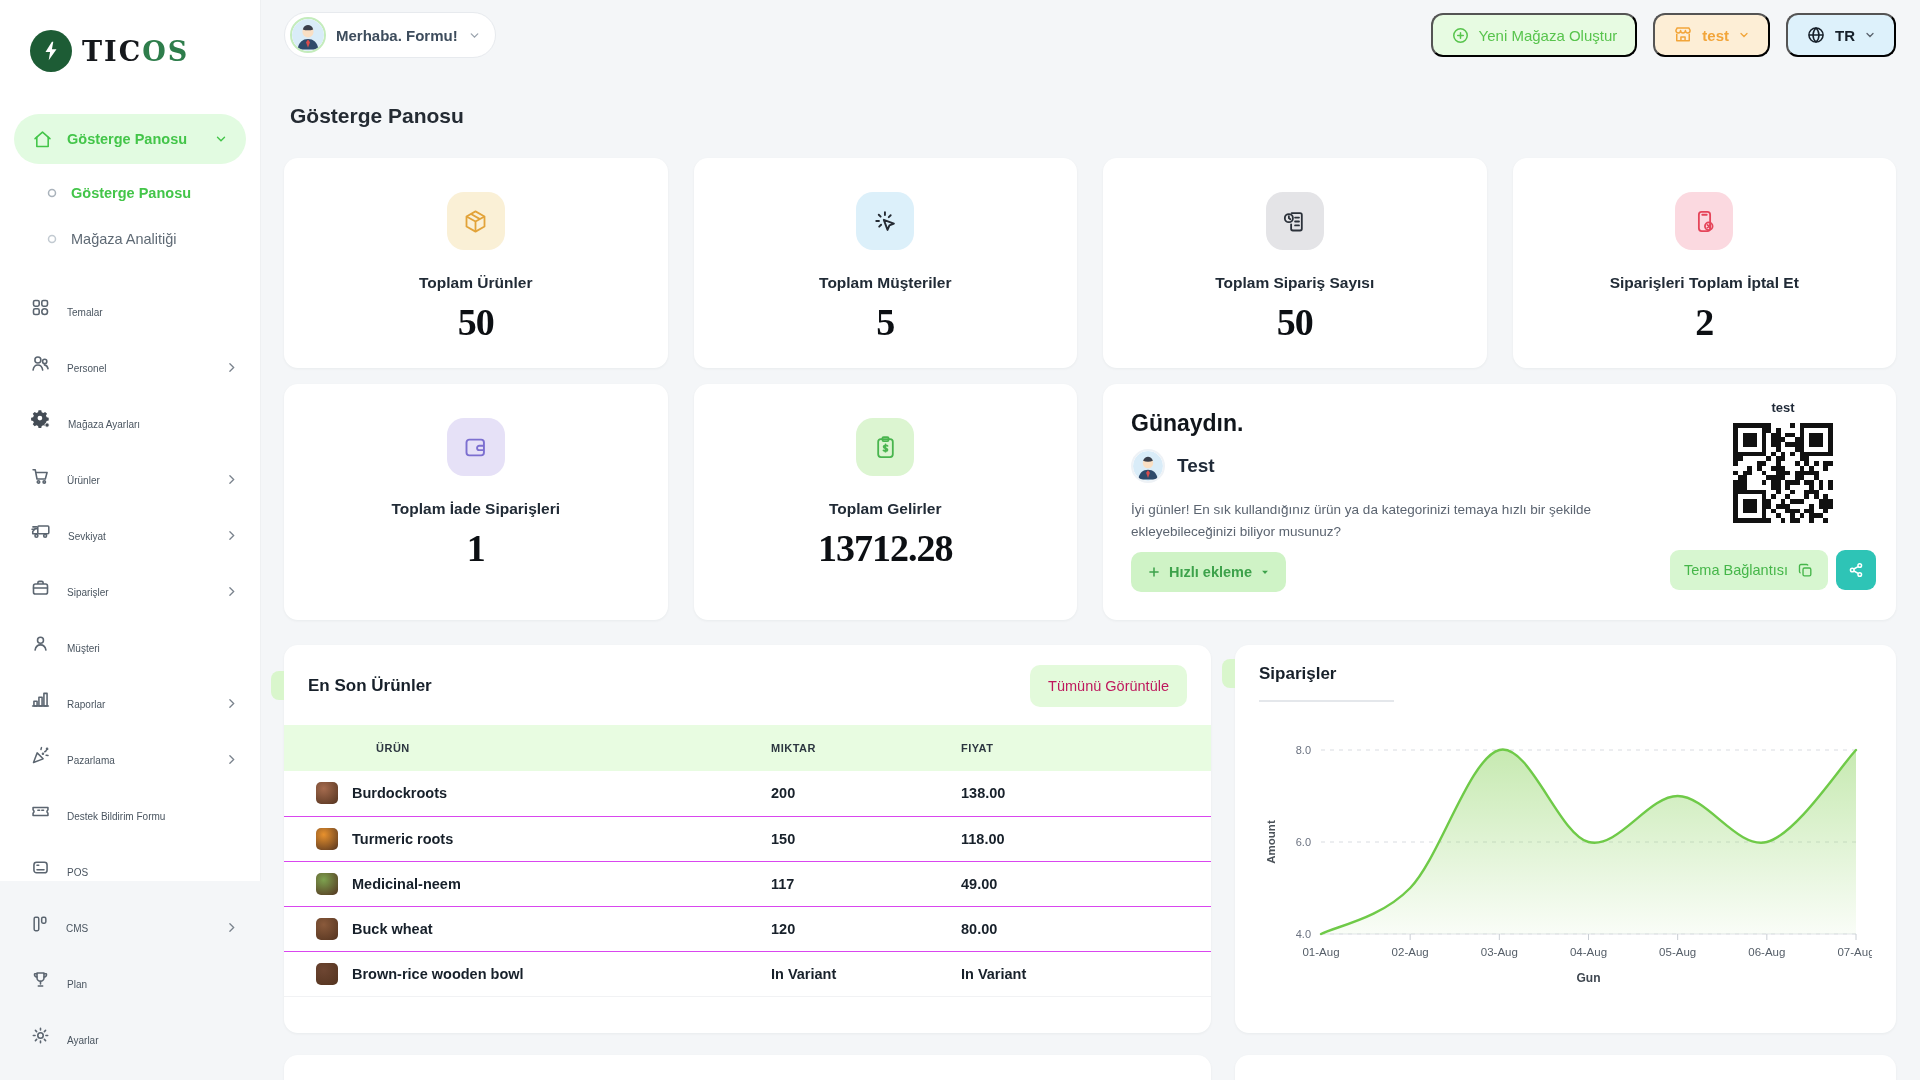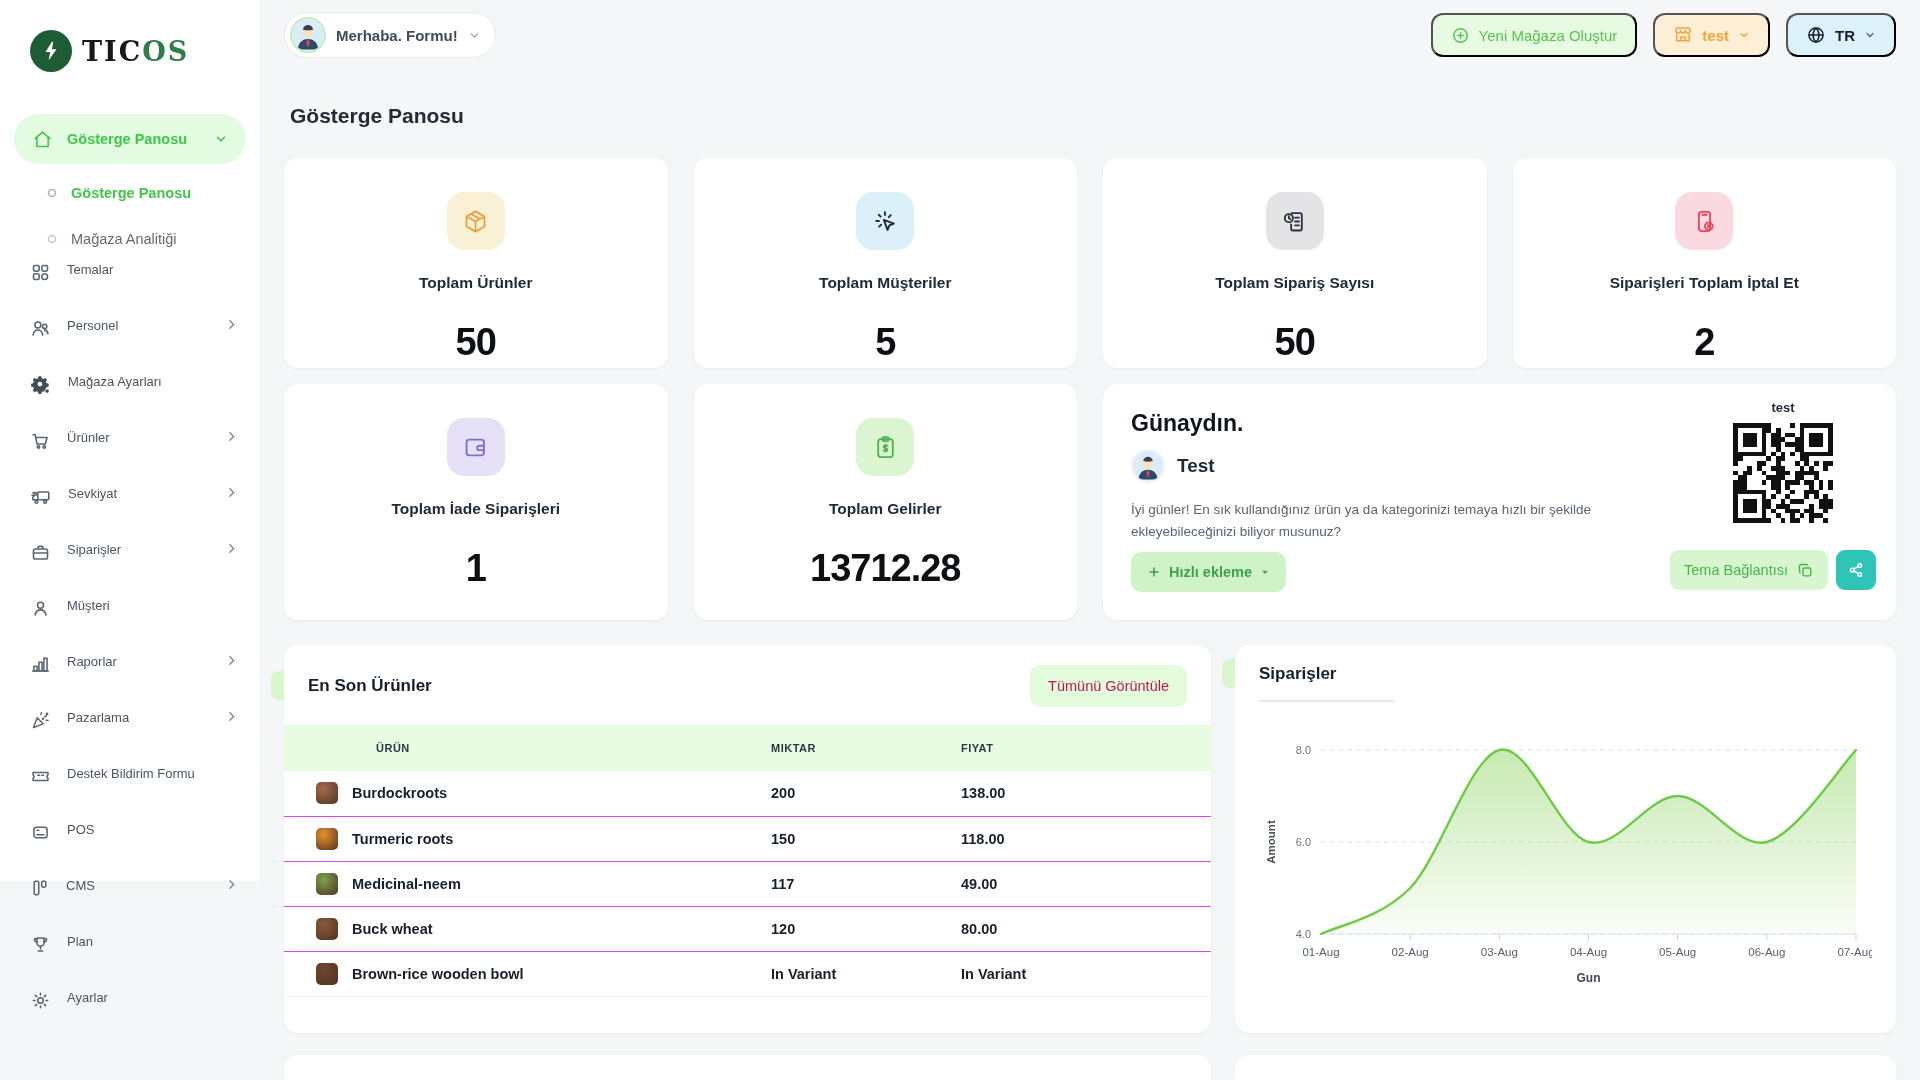--- a/index.html
+++ b/index.html
@@ -13,22 +13,22 @@
   .logo-bolt { width:42px; height:42px; border-radius:50%; background:#1d5c35; display:flex;
     align-items:center; justify-content:center; }
   .logo-word { font-family:"DejaVu Serif", serif; font-weight:bold; font-size:27px; letter-spacing:2px; }
   .logo-word .dark { color:#15181c; } .logo-word .green { color:#2e7d4b; }
   .active-pill { margin:12px 14px 6px 14px; height:50px; border-radius:26px; background:#e2fbe1;
     display:flex; align-items:center; gap:14px; padding:0 18px 0 18px; color:#43c549; cursor:pointer; }
   .active-pill .lbl { font-size:14.5px; font-weight:bold; flex:1; }
   .subitem { height:46px; display:flex; align-items:center; gap:13px; padding-left:46px;
     font-size:14.5px; font-weight:bold; color:#43c549; cursor:pointer; }
   .subitem.inactive { color:#5f6a75; font-weight:normal; }
-  .nav-item { height:56px; display:flex; align-items:flex-start; gap:16px; padding:0 22px 0 30px;
-    font-size:13px; color:#4a5560; cursor:pointer; }
+  .nav-item { height:56px; display:flex; align-items:flex-end; gap:16px; padding:0 22px 0 30px;
+    font-size:10px; color:#4a5560; cursor:pointer; }
   .nav-item .lbl { flex:1; }
   .nav-item svg, .active-pill svg.lead { flex:0 0 auto; }
   .chev { color:#7a838d; }
 
   
   .main { position:absolute; left:260px; top:0; width:1660px; padding:12px 24px 0 24px; }
   .topbar { display:flex; justify-content:space-between; align-items:center; height:46px; }
   .chip { display:flex; align-items:center; gap:10px; background:#fff; border:1px solid #e7eaee;
     border-radius:24px; padding:4px 14px 4px 5px; cursor:pointer; }
   .chip .txt { font-size:15px; font-weight:600; color:#3d4c5c; }
@@ -40,21 +40,21 @@
   .pill-orange { background:#fdeed6; color:#f2a53a; font-weight:600; }
   .pill-blue { background:#ddf1fb; color:#16202a; font-weight:600; }
   .page-title { margin:46px 0 30px 6px; font-size:21px; font-weight:600; color:#242b33; }
 
   .cards-grid { display:grid; grid-template-columns:repeat(4,1fr); column-gap:26px; row-gap:16px; }
   .card { background:#fff; border-radius:14px; box-shadow:0 1px 3px rgba(20,30,40,.05); }
   .stat { height:210px; display:flex; flex-direction:column; align-items:center; text-align:center; padding-top:34px; }
   .stat.tall { height:236px; }
   .badge { width:58px; height:58px; border-radius:17px; display:flex; align-items:center; justify-content:center; }
   .stat .lbl { margin-top:24px; font-size:15.5px; font-weight:600; color:#212b36; }
-  .stat .val { margin-top:29px; font-size:38px; font-weight:bold; letter-spacing:-1px; color:#0c0f13; }
+  .stat .val { margin-top:8px; font-size:38px; font-weight:bold; letter-spacing:-1px; color:#0c0f13;font-family:Liberation Serif, serif; }
 
   
   .greet { grid-column:3 / 5; grid-row:2; height:236px; position:relative; padding:26px 28px; }
   .greet h2 { font-size:23px; font-weight:bold; color:#10151b; }
   .greet .who { display:flex; align-items:center; gap:12px; margin-top:12px; }
   .greet .who .avatar { border-color:#eef2f6; }
   .greet .who .nm { font-size:19px; font-weight:600; color:#1f2937; }
   .greet p { margin-top:16px; font-size:13.5px; line-height:1.65; color:#5b6470; max-width:530px; }
   .quick-btn { position:absolute; left:28px; bottom:28px; display:flex; align-items:center; gap:8px;
     background:#cff3c6; color:#3da24b; border:none; border-radius:10px; height:40px; padding:0 16px;

